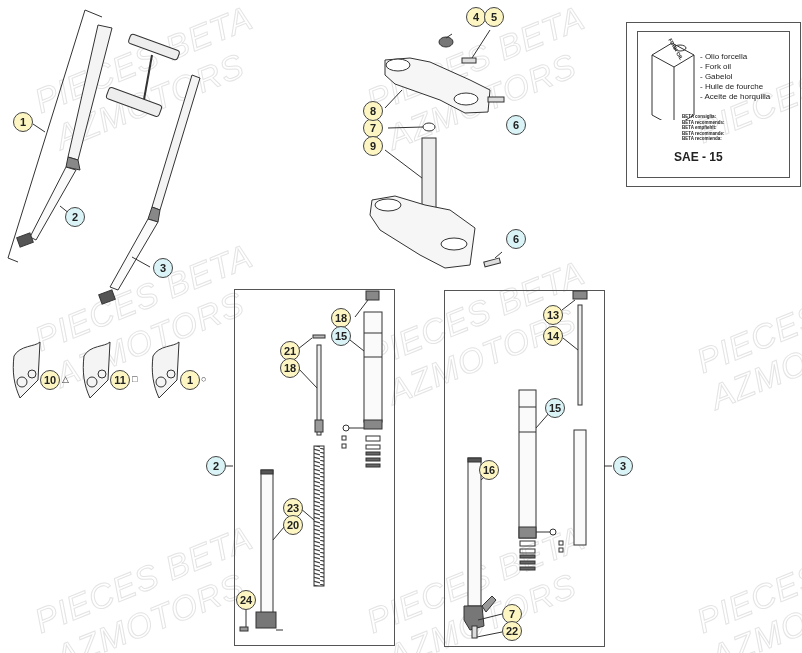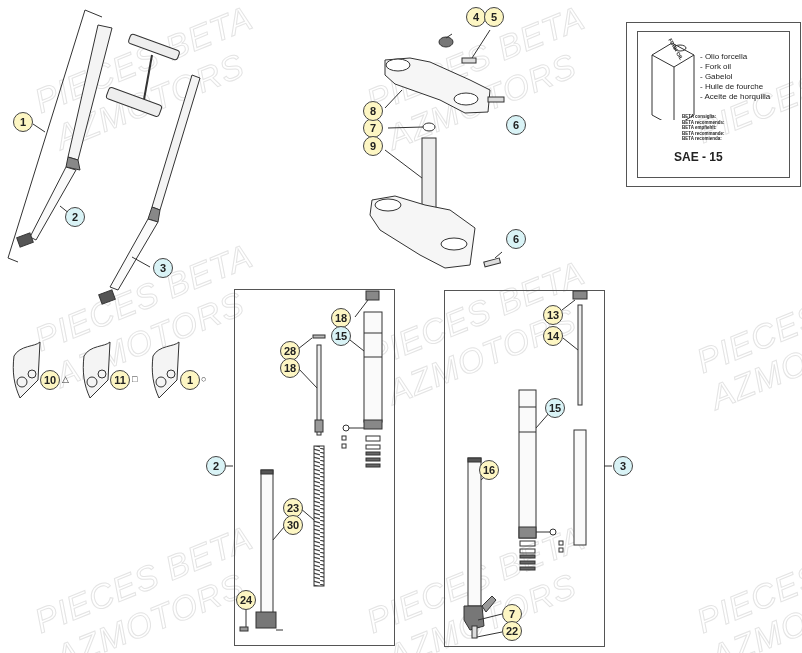--- a/index.html
+++ b/index.html
@@ -206,23 +206,23 @@
 <div class="callout y" style="left:40px;top:370px;border-radius:10px;">10</div>
 <span class="sym" style="left:62px;top:374px;">△</span>
 <div class="callout y" style="left:110px;top:370px;">11</div>
 <span class="sym" style="left:132px;top:374px;">□</span>
 <div class="callout y" style="left:180px;top:370px;">1</div>
 <span class="sym" style="left:201px;top:374px;">○</span>
 <div class="callout c" style="left:206px;top:456px;">2</div>
 <div class="callout c" style="left:613px;top:456px;">3</div>
 <div class="callout y" style="left:331px;top:308px;">18</div>
 <div class="callout c" style="left:331px;top:326px;">15</div>
-<div class="callout y" style="left:280px;top:341px;">28</div>
+<div class="callout y" style="left:280px;top:341px;">21</div>
 <div class="callout y" style="left:280px;top:358px;">18</div>
 <div class="callout y" style="left:283px;top:498px;">23</div>
-<div class="callout y" style="left:283px;top:515px;">30</div>
+<div class="callout y" style="left:283px;top:515px;">20</div>
 <div class="callout y" style="left:236px;top:590px;">24</div>
 <div class="callout y" style="left:543px;top:305px;text-align:right;">13</div>
 <div class="callout y" style="left:543px;top:326px;">14</div>
 <div class="callout c" style="left:545px;top:398px;">15</div>
 <div class="callout y" style="left:479px;top:460px;">16</div>
 <div class="callout y" style="left:502px;top:604px;">7</div>
 <div class="callout y" style="left:502px;top:621px;">22</div>
 
 </body></html>

